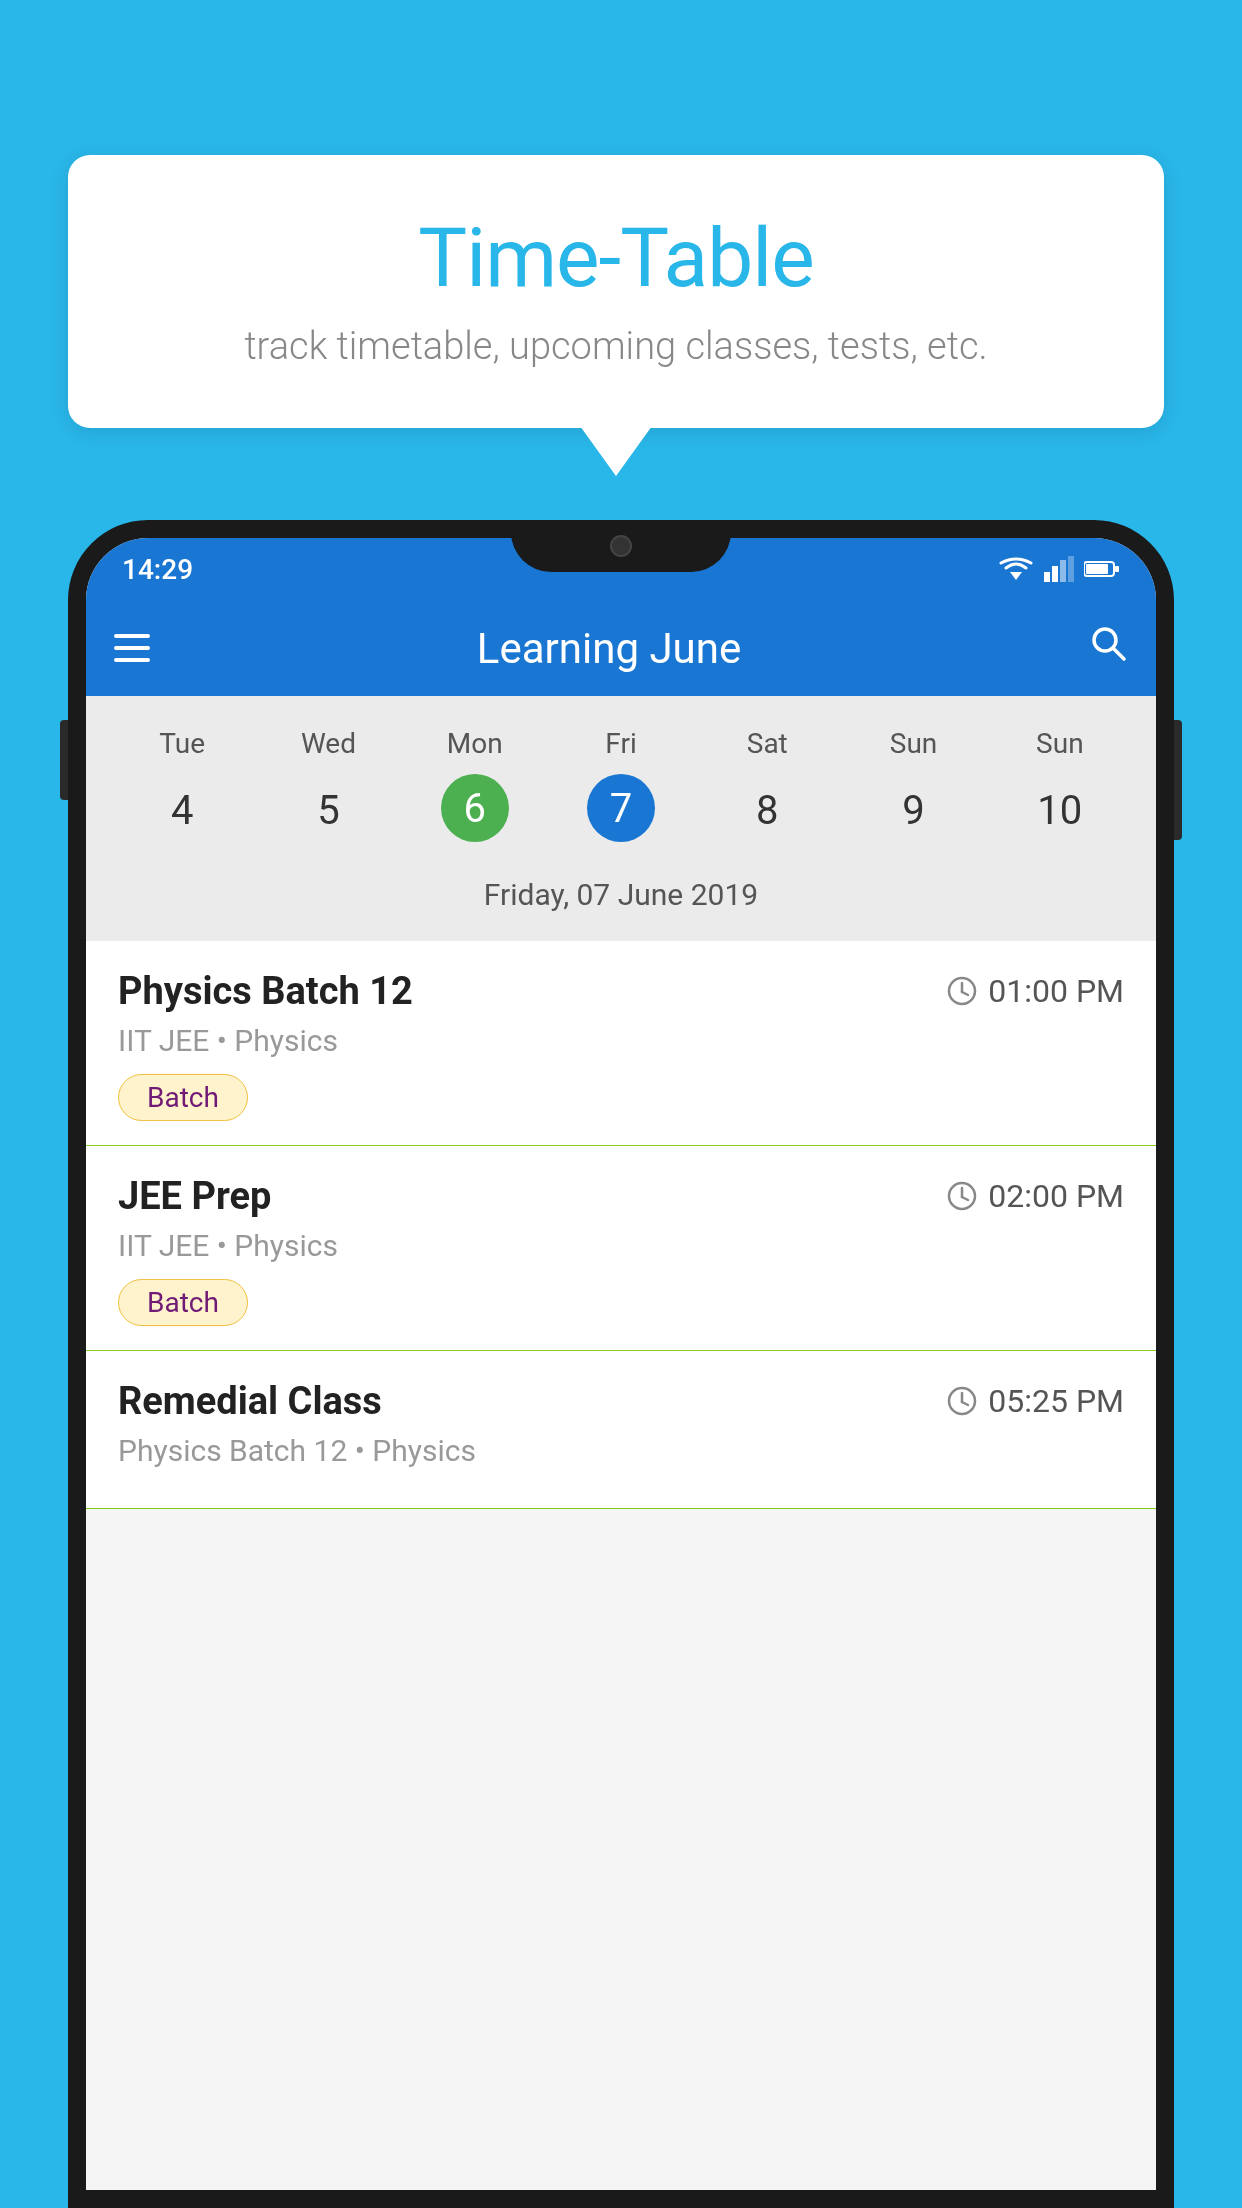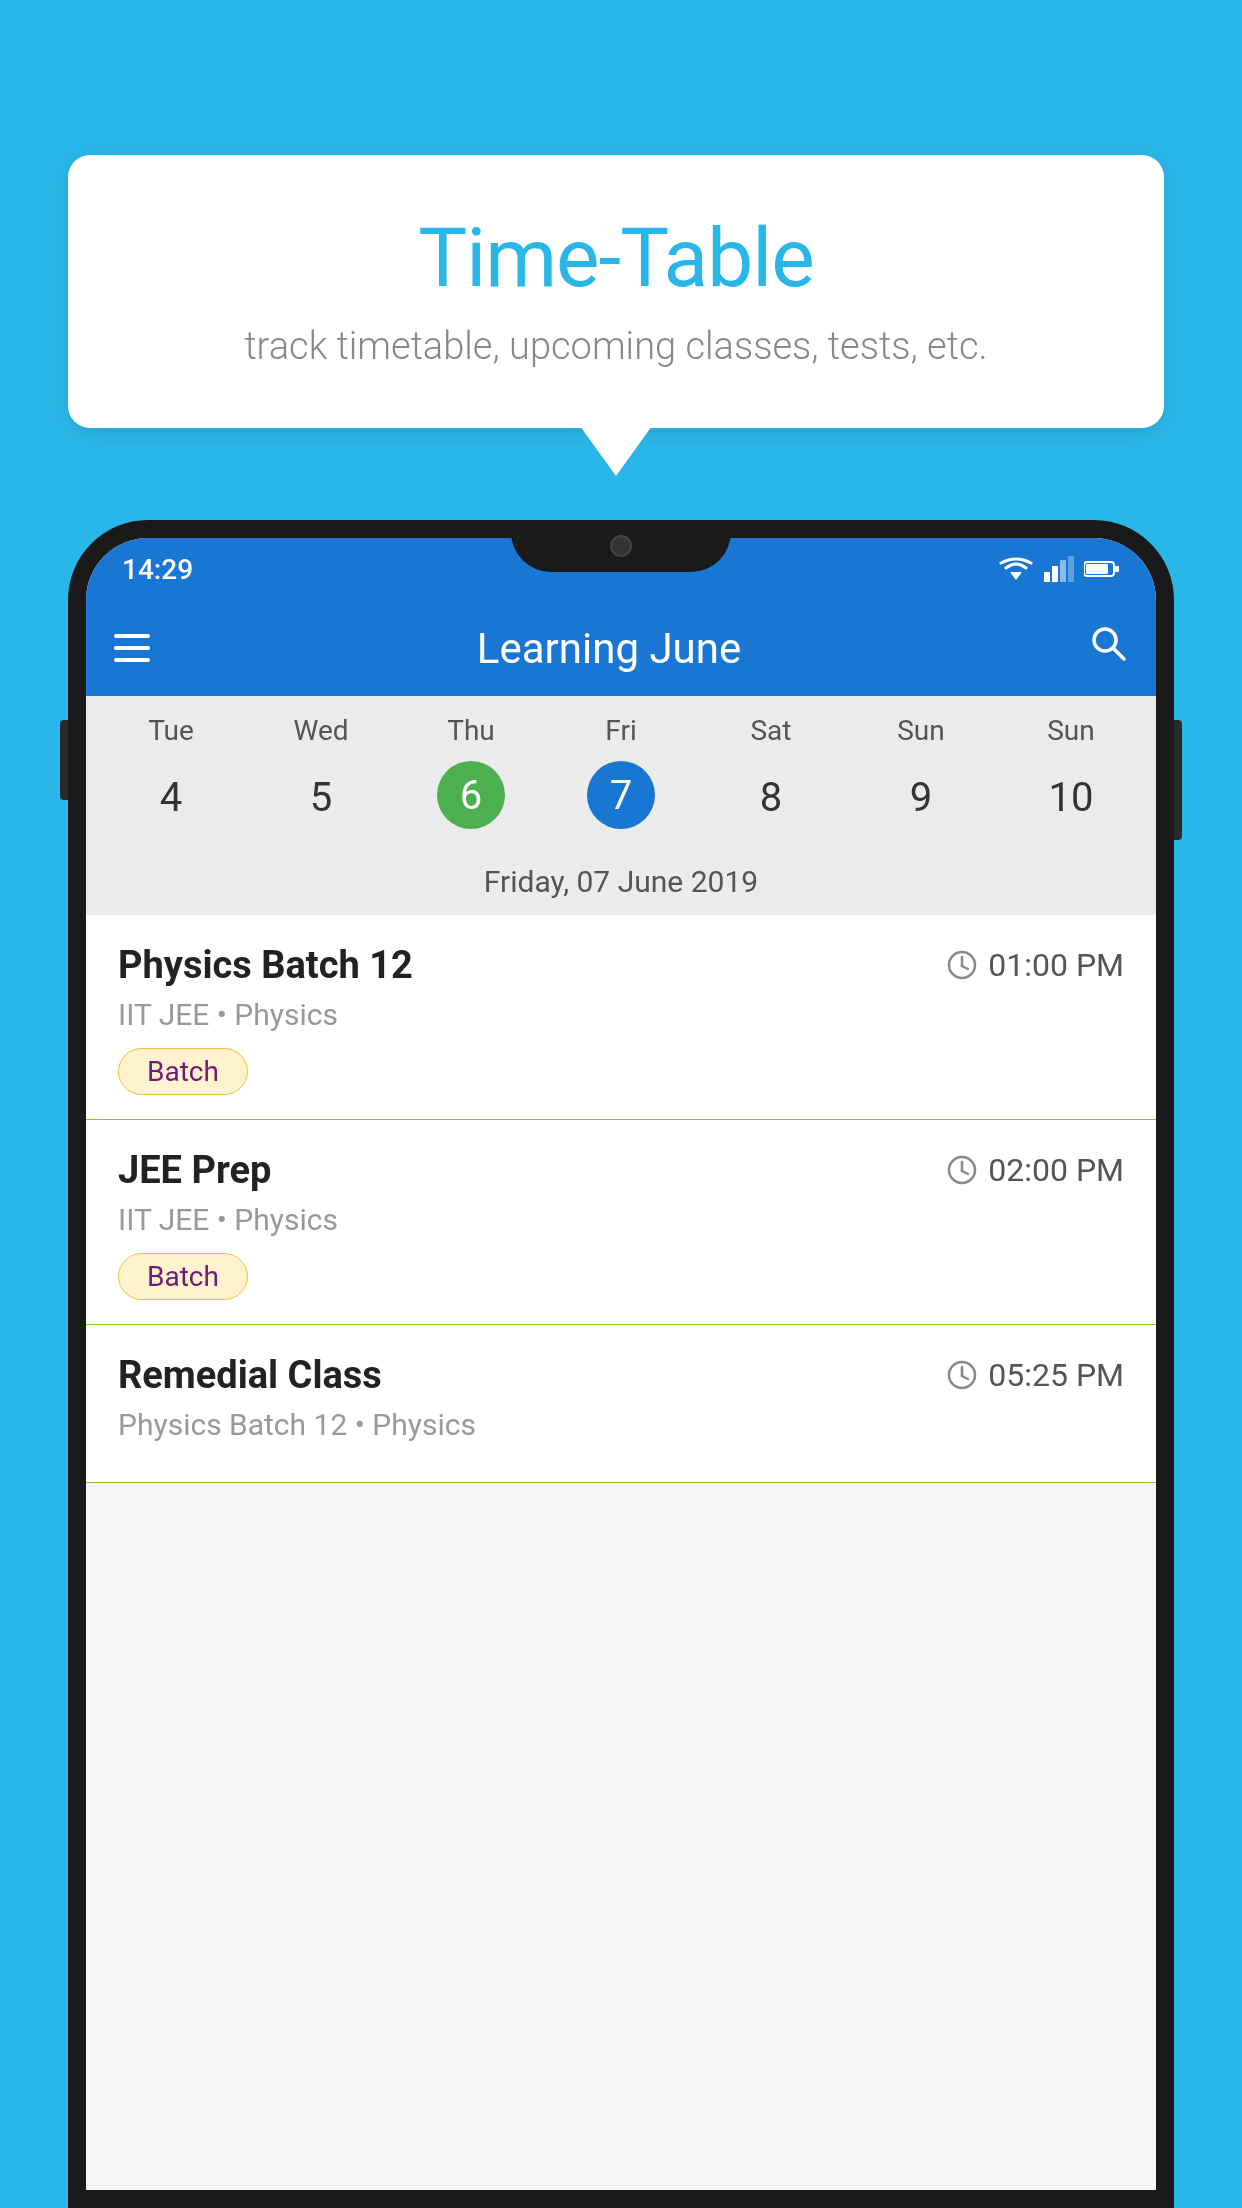--- a/index.html
+++ b/index.html
@@ -166,21 +166,21 @@
     }
 
     .search-icon {
       color: white;
       font-size: 40px;
     }
 
     
     .calendar-section {
       background: #ebebeb;
-      padding: 0;
+      padding: 13px;
     }
 
     .day-headers {
       display: grid;
       grid-template-columns: repeat(7, 1fr);
       padding: 18px 10px 8px;
     }
 
     .day-header {
       text-align: center;
@@ -360,21 +360,21 @@
             <circle cx="17" cy="17" r="11" stroke="white" stroke-width="3.5" fill="none"></circle>
             <line x1="25" y1="25" x2="36" y2="36" stroke="white" stroke-width="3.5" stroke-linecap="round"></line>
           </svg>
         </div>
       </div>
 
       <div class="calendar-section">
         <div class="day-headers">
           <div class="day-header">Tue</div>
           <div class="day-header">Wed</div>
-          <div class="day-header">Thu</div>
+          <div class="day-header">Mon</div>
           <div class="day-header">Fri</div>
           <div class="day-header">Sat</div>
           <div class="day-header">Sun</div>
           <div class="day-header">Sun</div>
         </div>
         <div class="day-numbers">
           <div class="day-number">4</div>
           <div class="day-number">5</div>
           <div class="day-number today">6</div>
           <div class="day-number selected">7</div>

